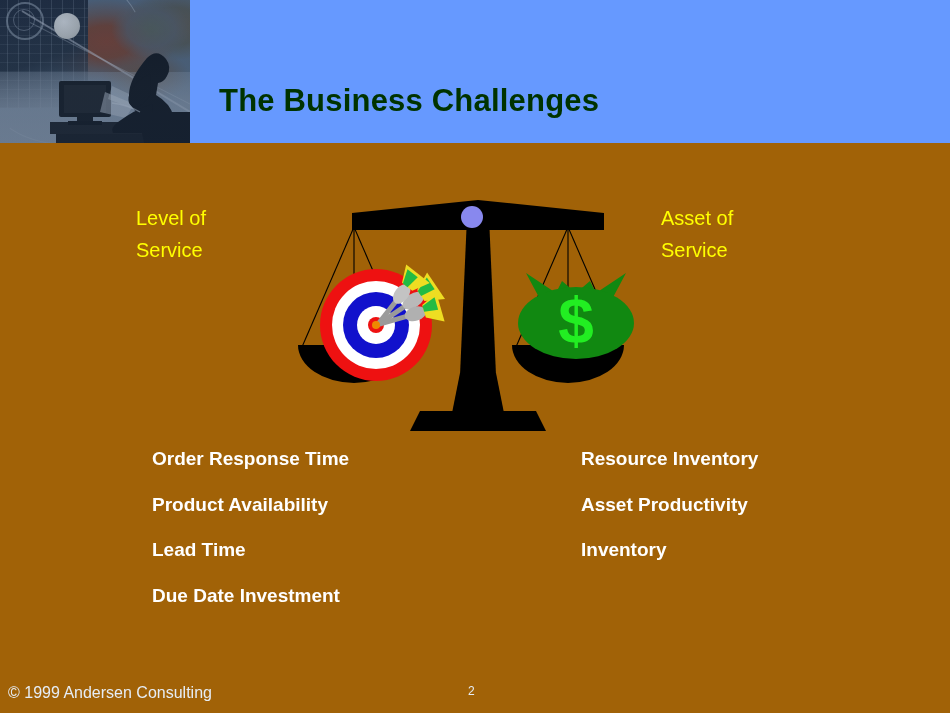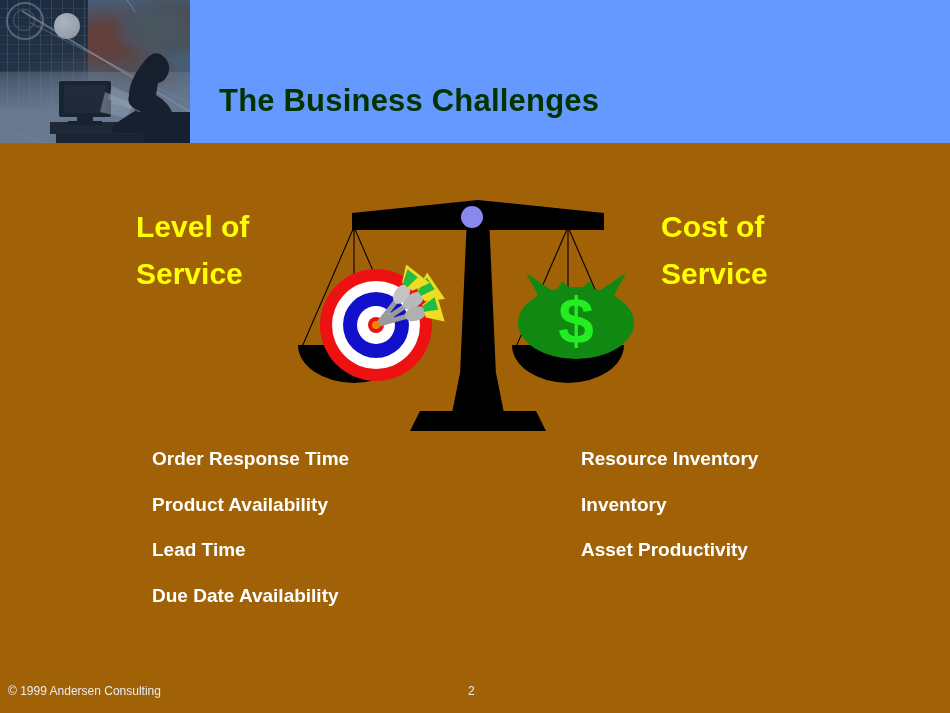--- a/index.html
+++ b/index.html
@@ -137,22 +137,22 @@
   
   #ph-wash {
     left: 0; top: 0;
     width: 190px; height: 143px;
     background: linear-gradient(180deg, rgba(30,60,105,.30) 0%, rgba(40,70,110,.34) 60%, rgba(35,62,100,.40) 100%);
   }
 
   
   .col-head {
     position: absolute;
-    font-size: 30px;
-    font-weight: bold;
+    font-size: 20px;
+    font-weight: normal;
     color: #FFFF00;
     line-height: 1.58;
     white-space: pre;
   }
   #head-left  { left: 136px; top: 203px; }
   #head-right { left: 661px; top: 203px; }
 
   
   .bullet-list { position: absolute; }
   #list-left  { left: 152px; top: 449px; }
@@ -174,21 +174,21 @@
     width: 380px;
     height: 265px;
   }
   #scales svg { display: block; }
 
   
   #footer-copyright {
     position: absolute;
     left: 8px;
     top: 684px;
-    font-size: 12px;
+    font-size: 16px;
     color: #E6EDF5;
     white-space: nowrap;
   }
   #footer-pagenum {
     position: absolute;
     left: 468px;
     top: 684px;
     font-size: 12px;
     color: #E6EDF5;
   }
@@ -235,21 +235,21 @@
 
       <path d="M112,103 q16,2 28,9" stroke="#cfd4da" stroke-width="1.4" fill="none" opacity="0.6"></path>
     </svg>
 
     <div class="ph-layer" id="ph-wash"></div>
   </div>
 
   <div class="col-head" id="head-left">Level of
 Service</div>
 
-  <div class="col-head" id="head-right">Cost of
+  <div class="col-head" id="head-right">Asset of
 Service</div>
 
   <div id="scales">
     <svg width="380" height="265" viewBox="0 0 380 265">
 
       <polygon points="122,236 258,236 248,216 132,216" fill="#000000"></polygon>
 
       <polygon points="179,22 201,22 208,180 172,180" fill="#000000"></polygon>
       <polygon points="172,178 208,178 216,218 164,218" fill="#000000"></polygon>
 
@@ -310,25 +310,25 @@
         <ellipse cx="288" cy="128" rx="58" ry="36" fill="#118811"></ellipse>
         <text x="288" y="148" text-anchor="middle" font-family="'Liberation Sans', sans-serif" font-size="64" font-weight="bold" fill="#22EE22">$</text>
       </g>
     </svg>
   </div>
 
   <div class="bullet-list" id="list-left">
     <div class="bullet-item">Order Response Time</div>
     <div class="bullet-item">Product Availability</div>
     <div class="bullet-item">Lead Time</div>
-    <div class="bullet-item">Due Date Availability</div>
+    <div class="bullet-item">Due Date Investment</div>
   </div>
 
   <div class="bullet-list" id="list-right">
     <div class="bullet-item">Resource Inventory</div>
+    <div class="bullet-item">Asset Productivity</div>
     <div class="bullet-item">Inventory</div>
-    <div class="bullet-item">Asset Productivity</div>
   </div>
 
   <div id="footer-copyright">© 1999 Andersen Consulting</div>
   <div id="footer-pagenum">2</div>
 
 </div>
 
 </body></html>

